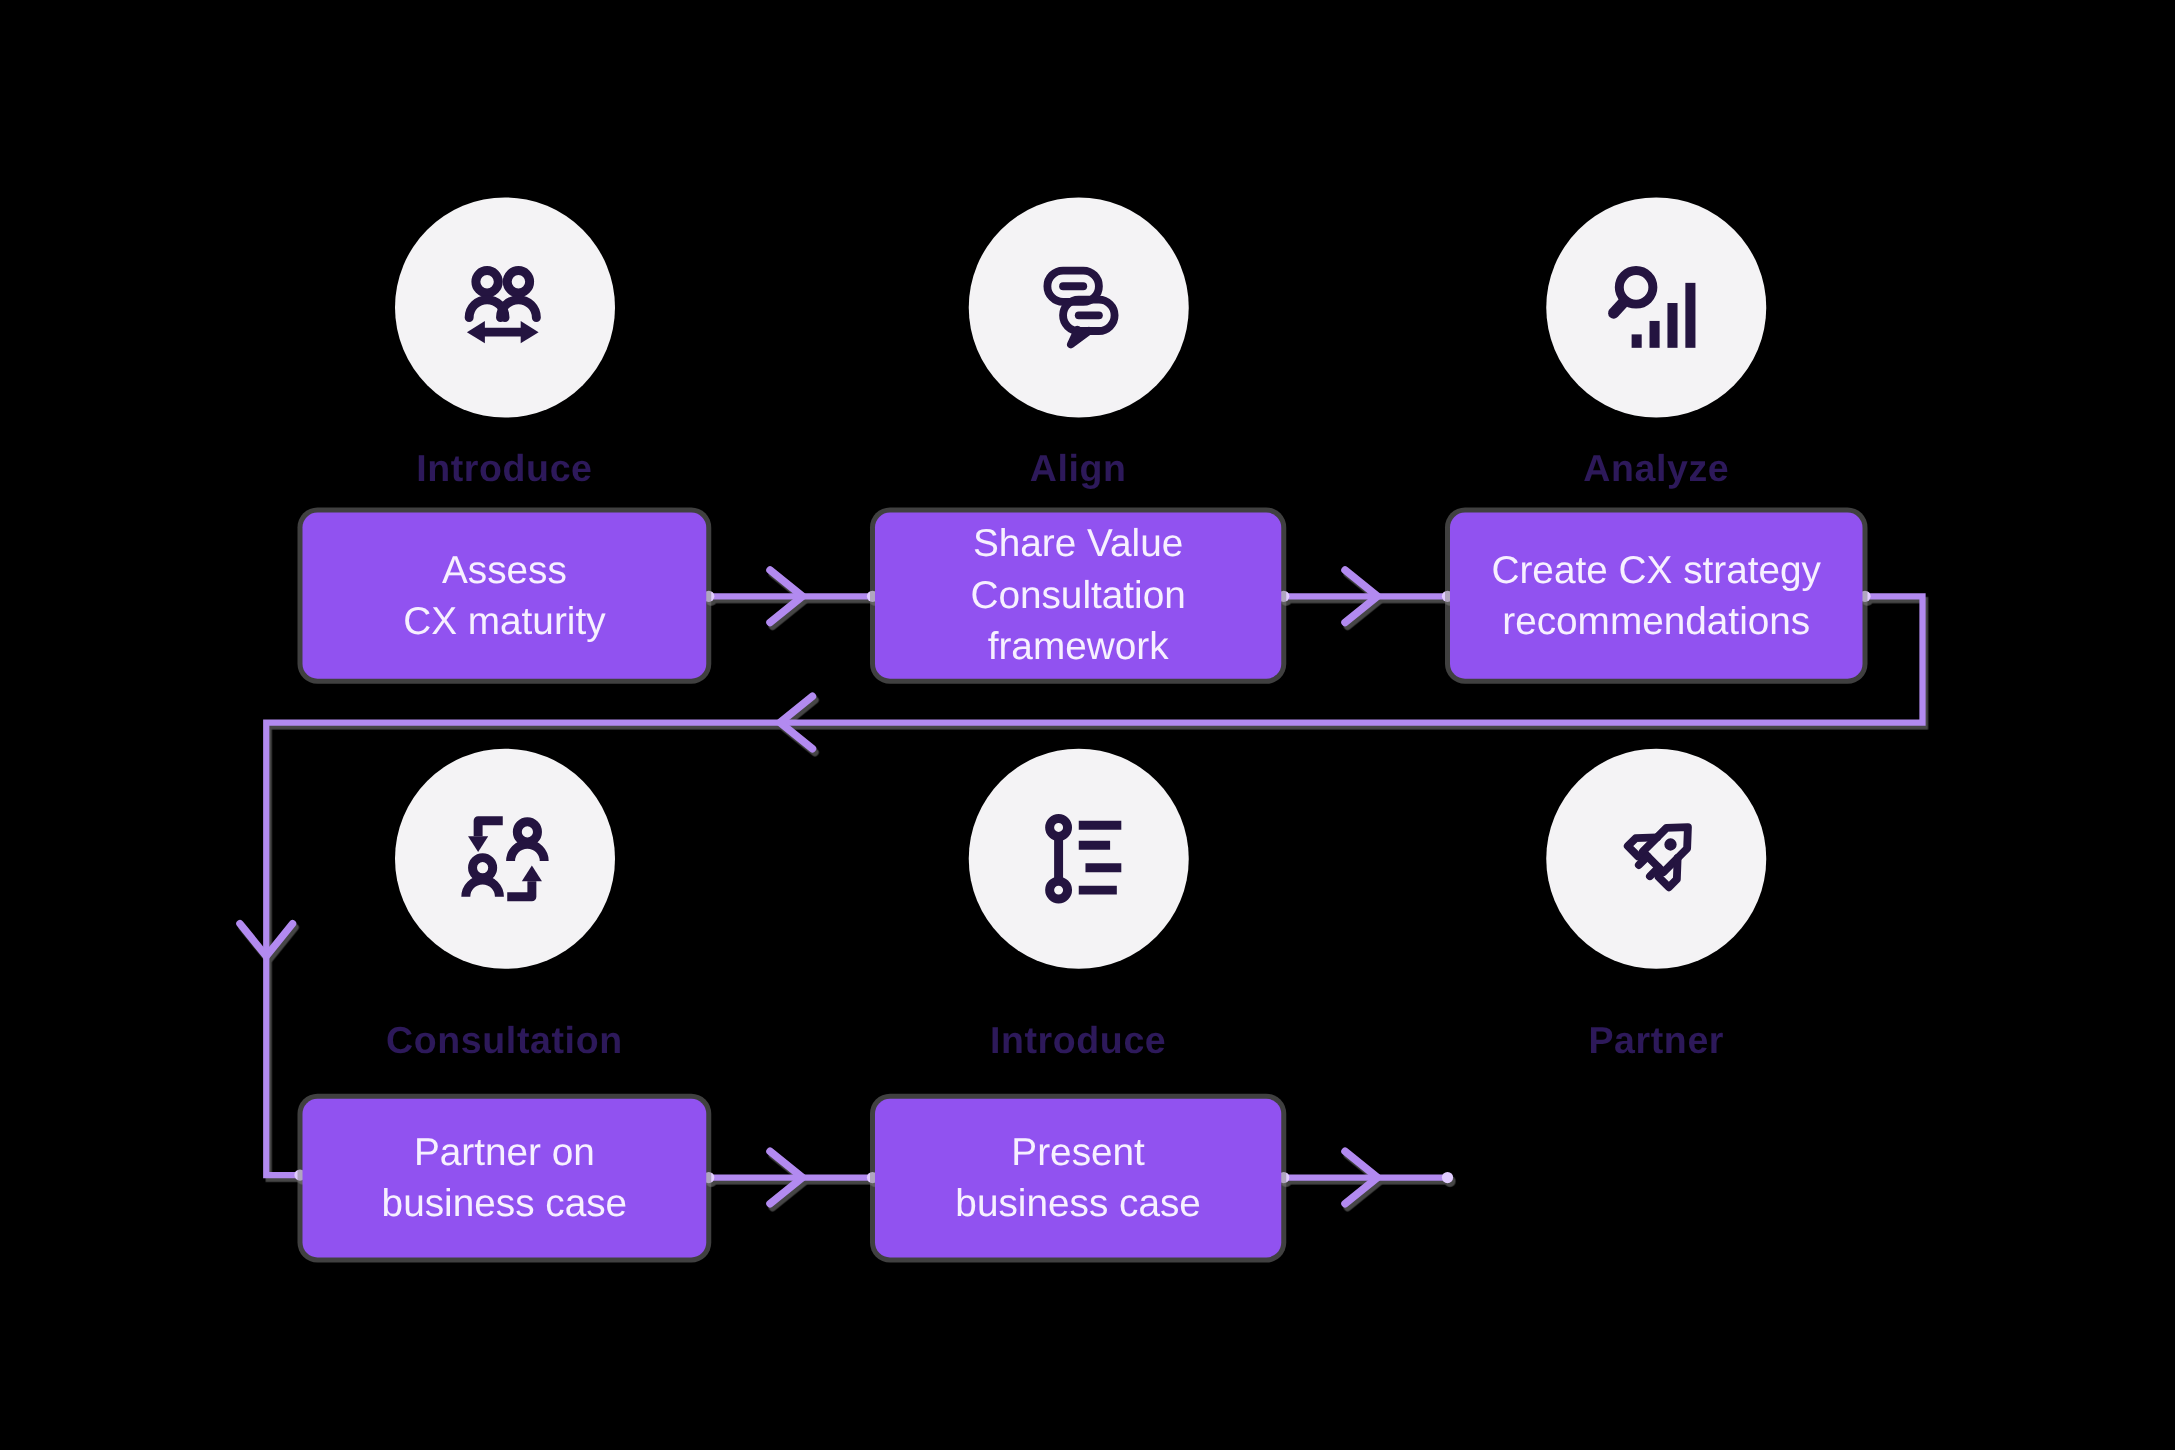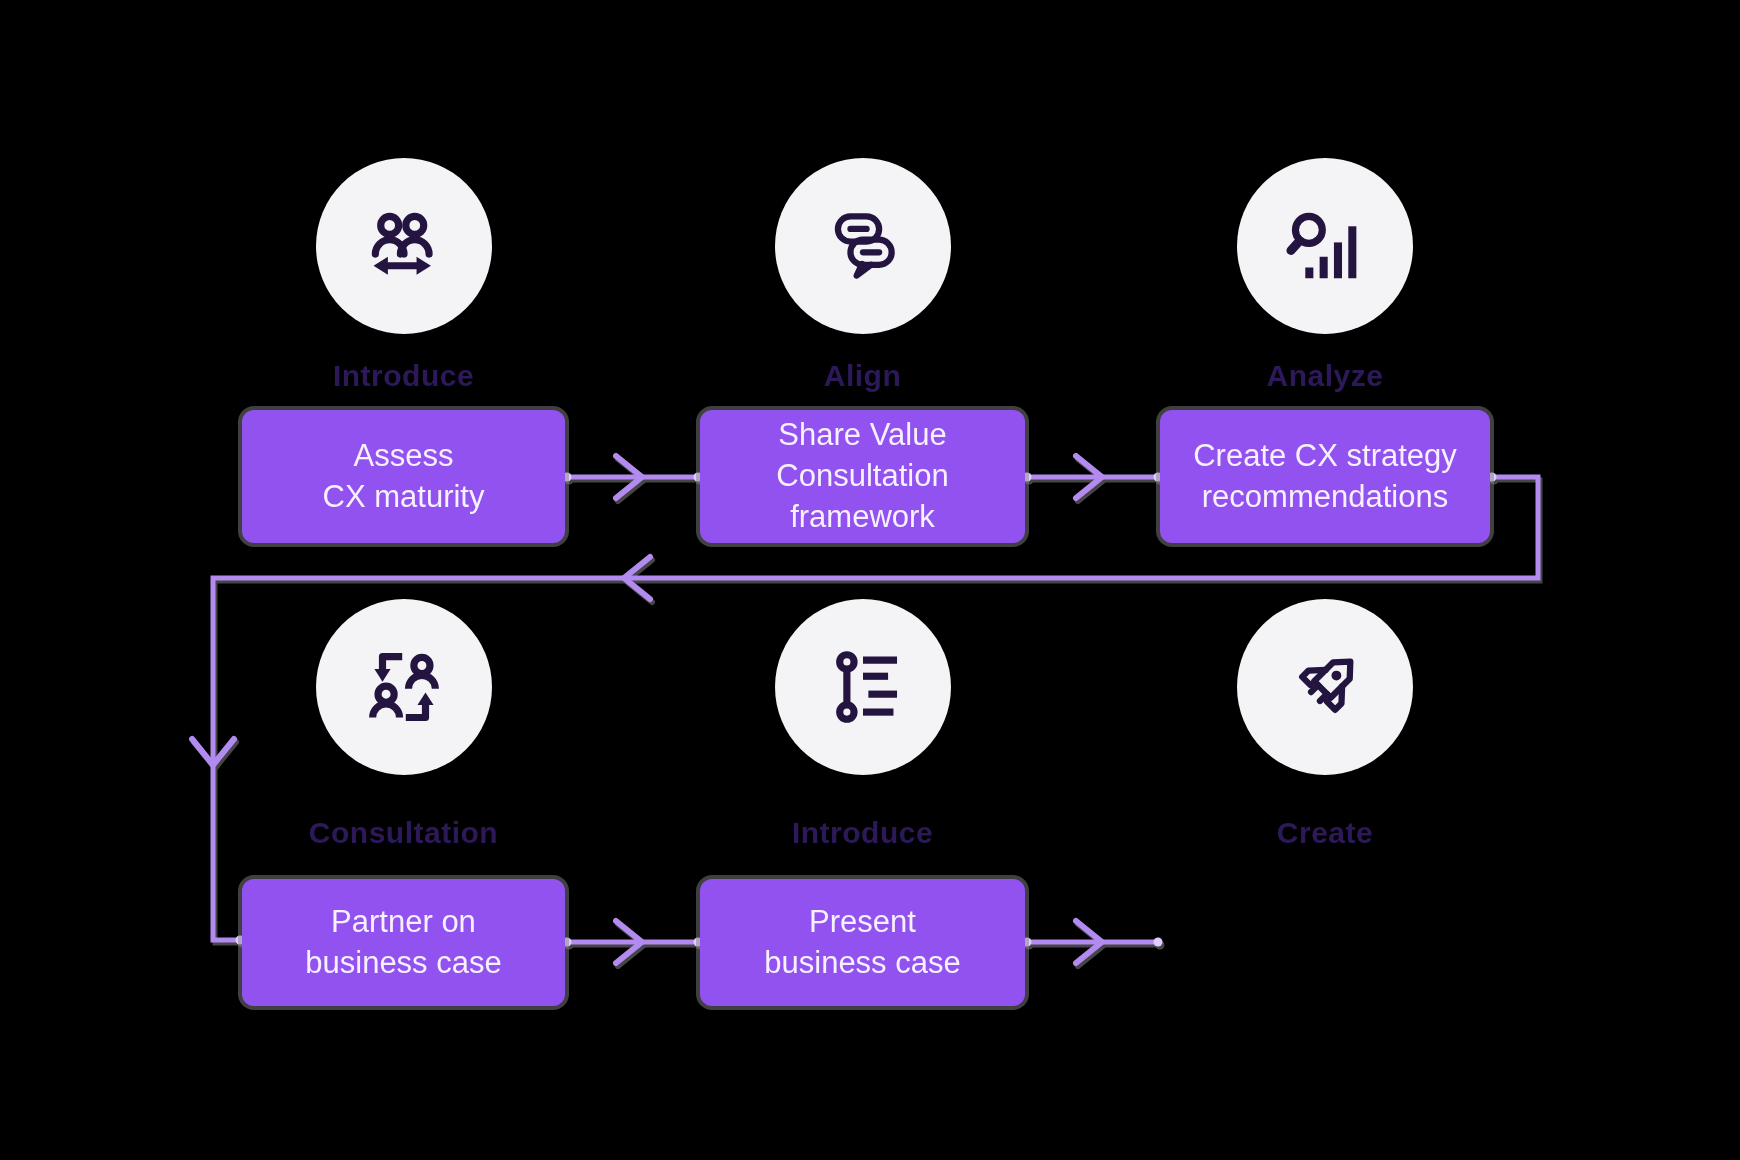--- a/index.html
+++ b/index.html
@@ -179,16 +179,16 @@
         <g transform="rotate(45 48 48)" stroke="currentColor" stroke-width="7" fill="none" stroke-linejoin="round" stroke-linecap="round">
           <path d="M48 8 L61 22 V52 H35 V22 Z"></path>
           <circle cx="48" cy="30" r="5.5" fill="currentColor" stroke="none"></circle>
           <path d="M35 34 L22 48 V58 H35"></path>
           <path d="M61 34 L74 48 V58 H61"></path>
           <path d="M41 52 V63"></path>
           <path d="M55 52 V63"></path>
         </g>
       </svg>
     </div>
-    <div class="stage-label">Create</div>
+    <div class="stage-label">Partner</div>
   </div>
 
 </div>
 
 </body></html>

